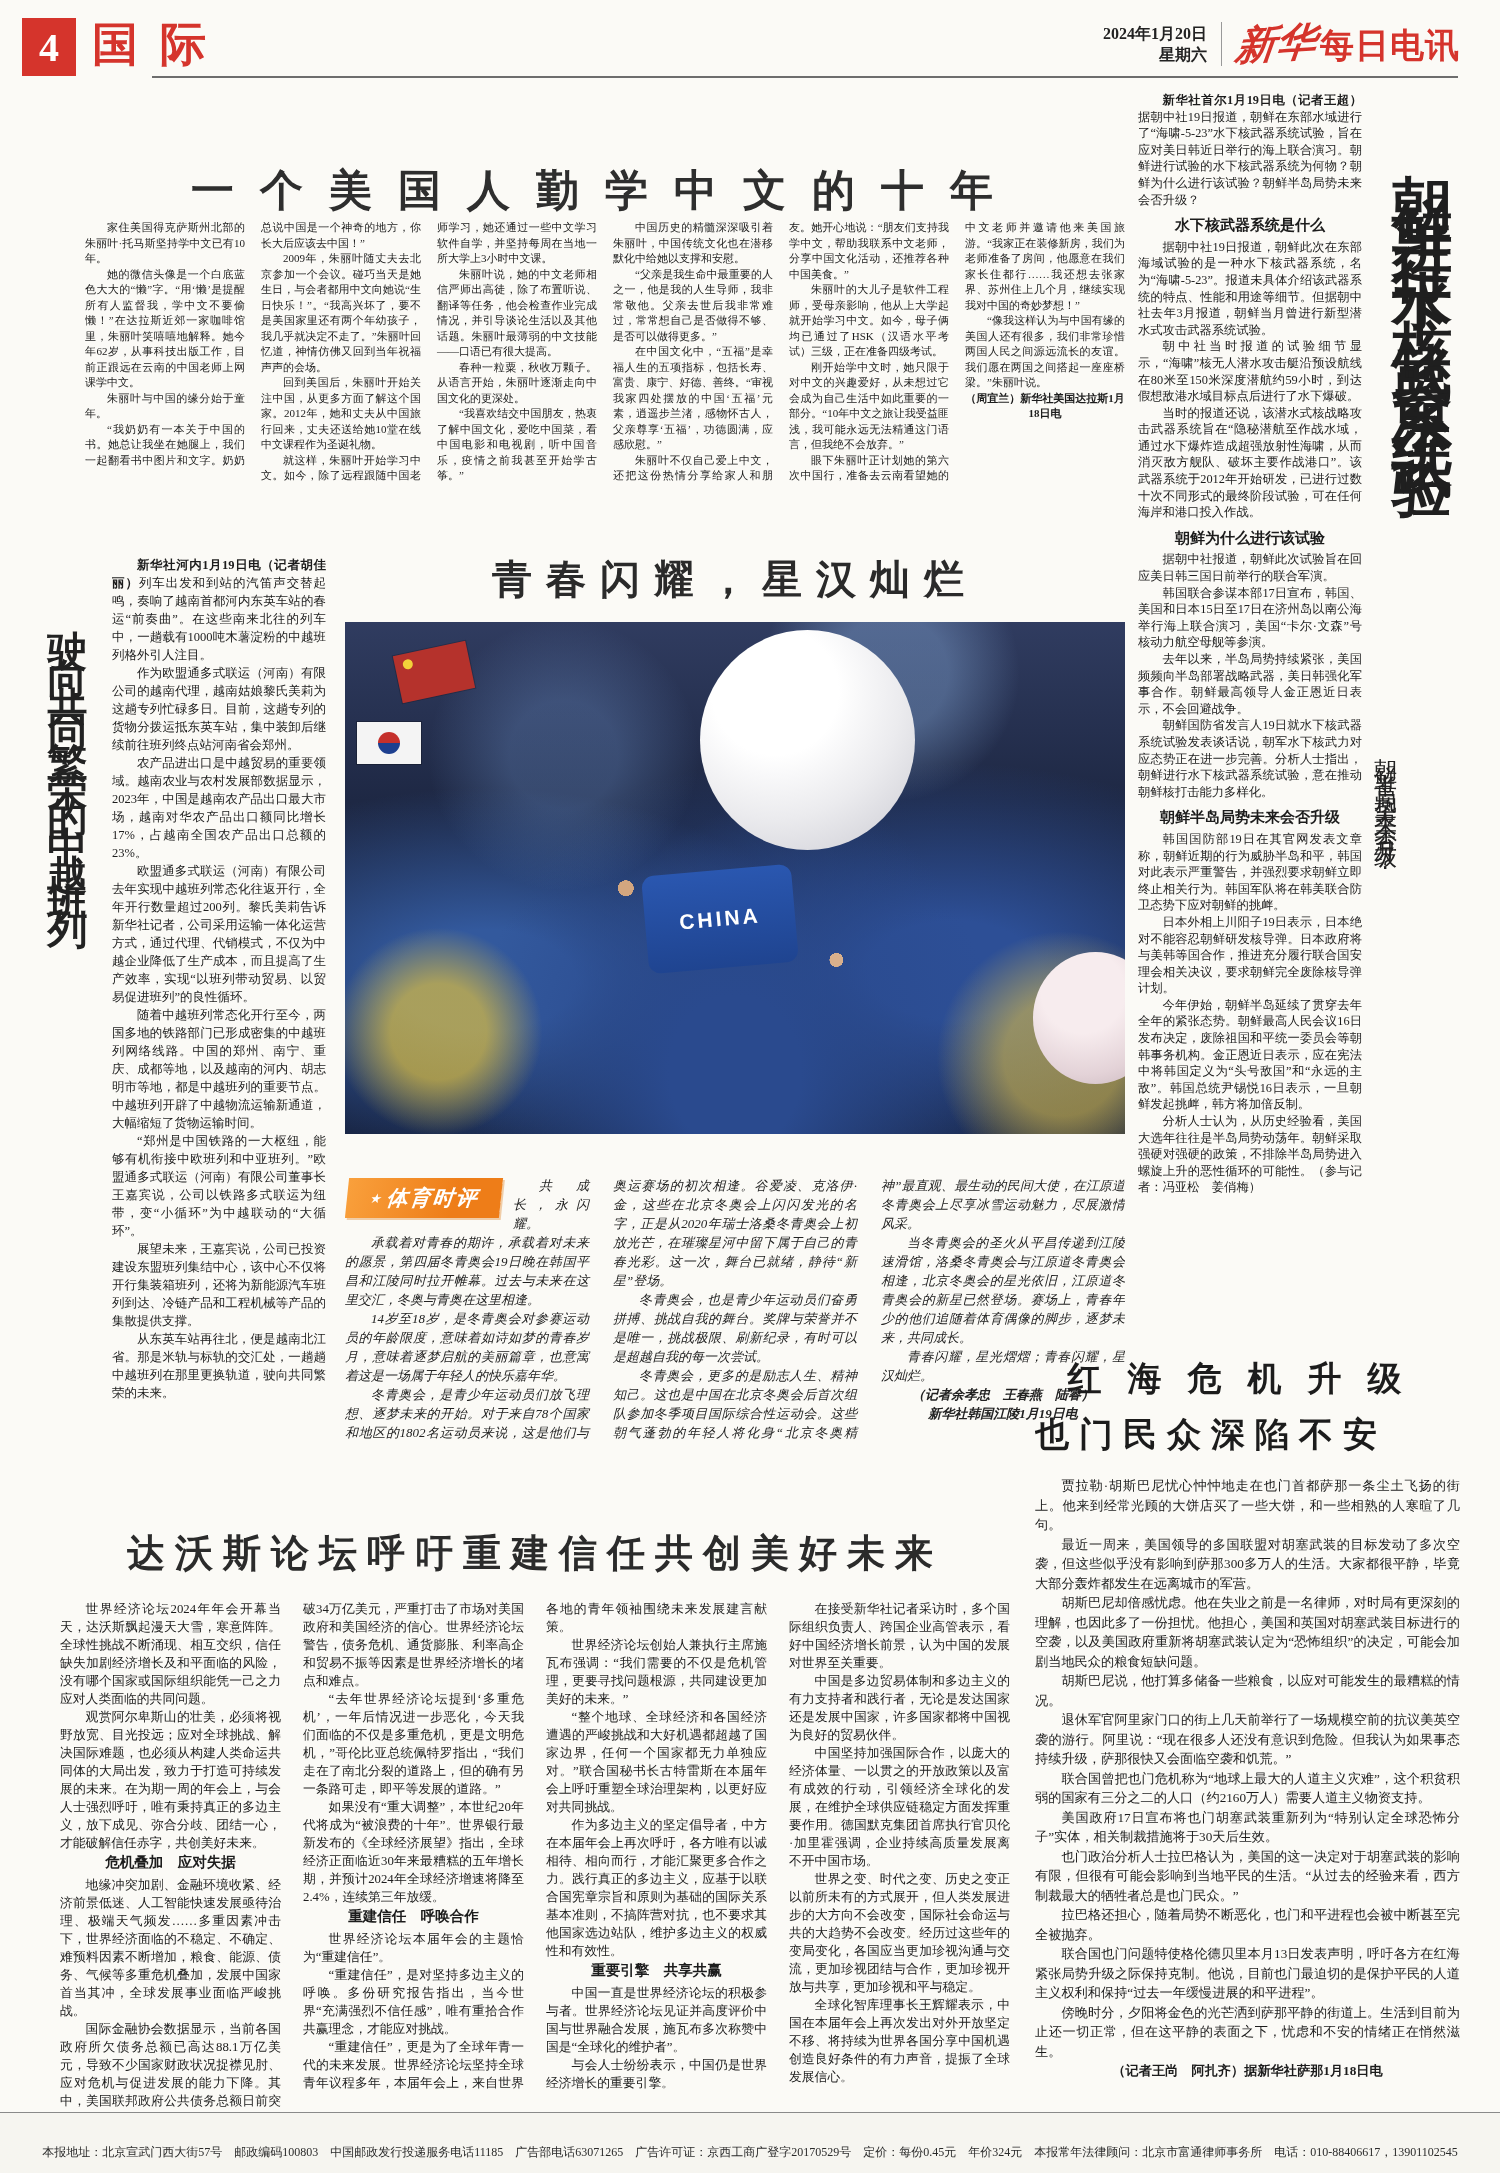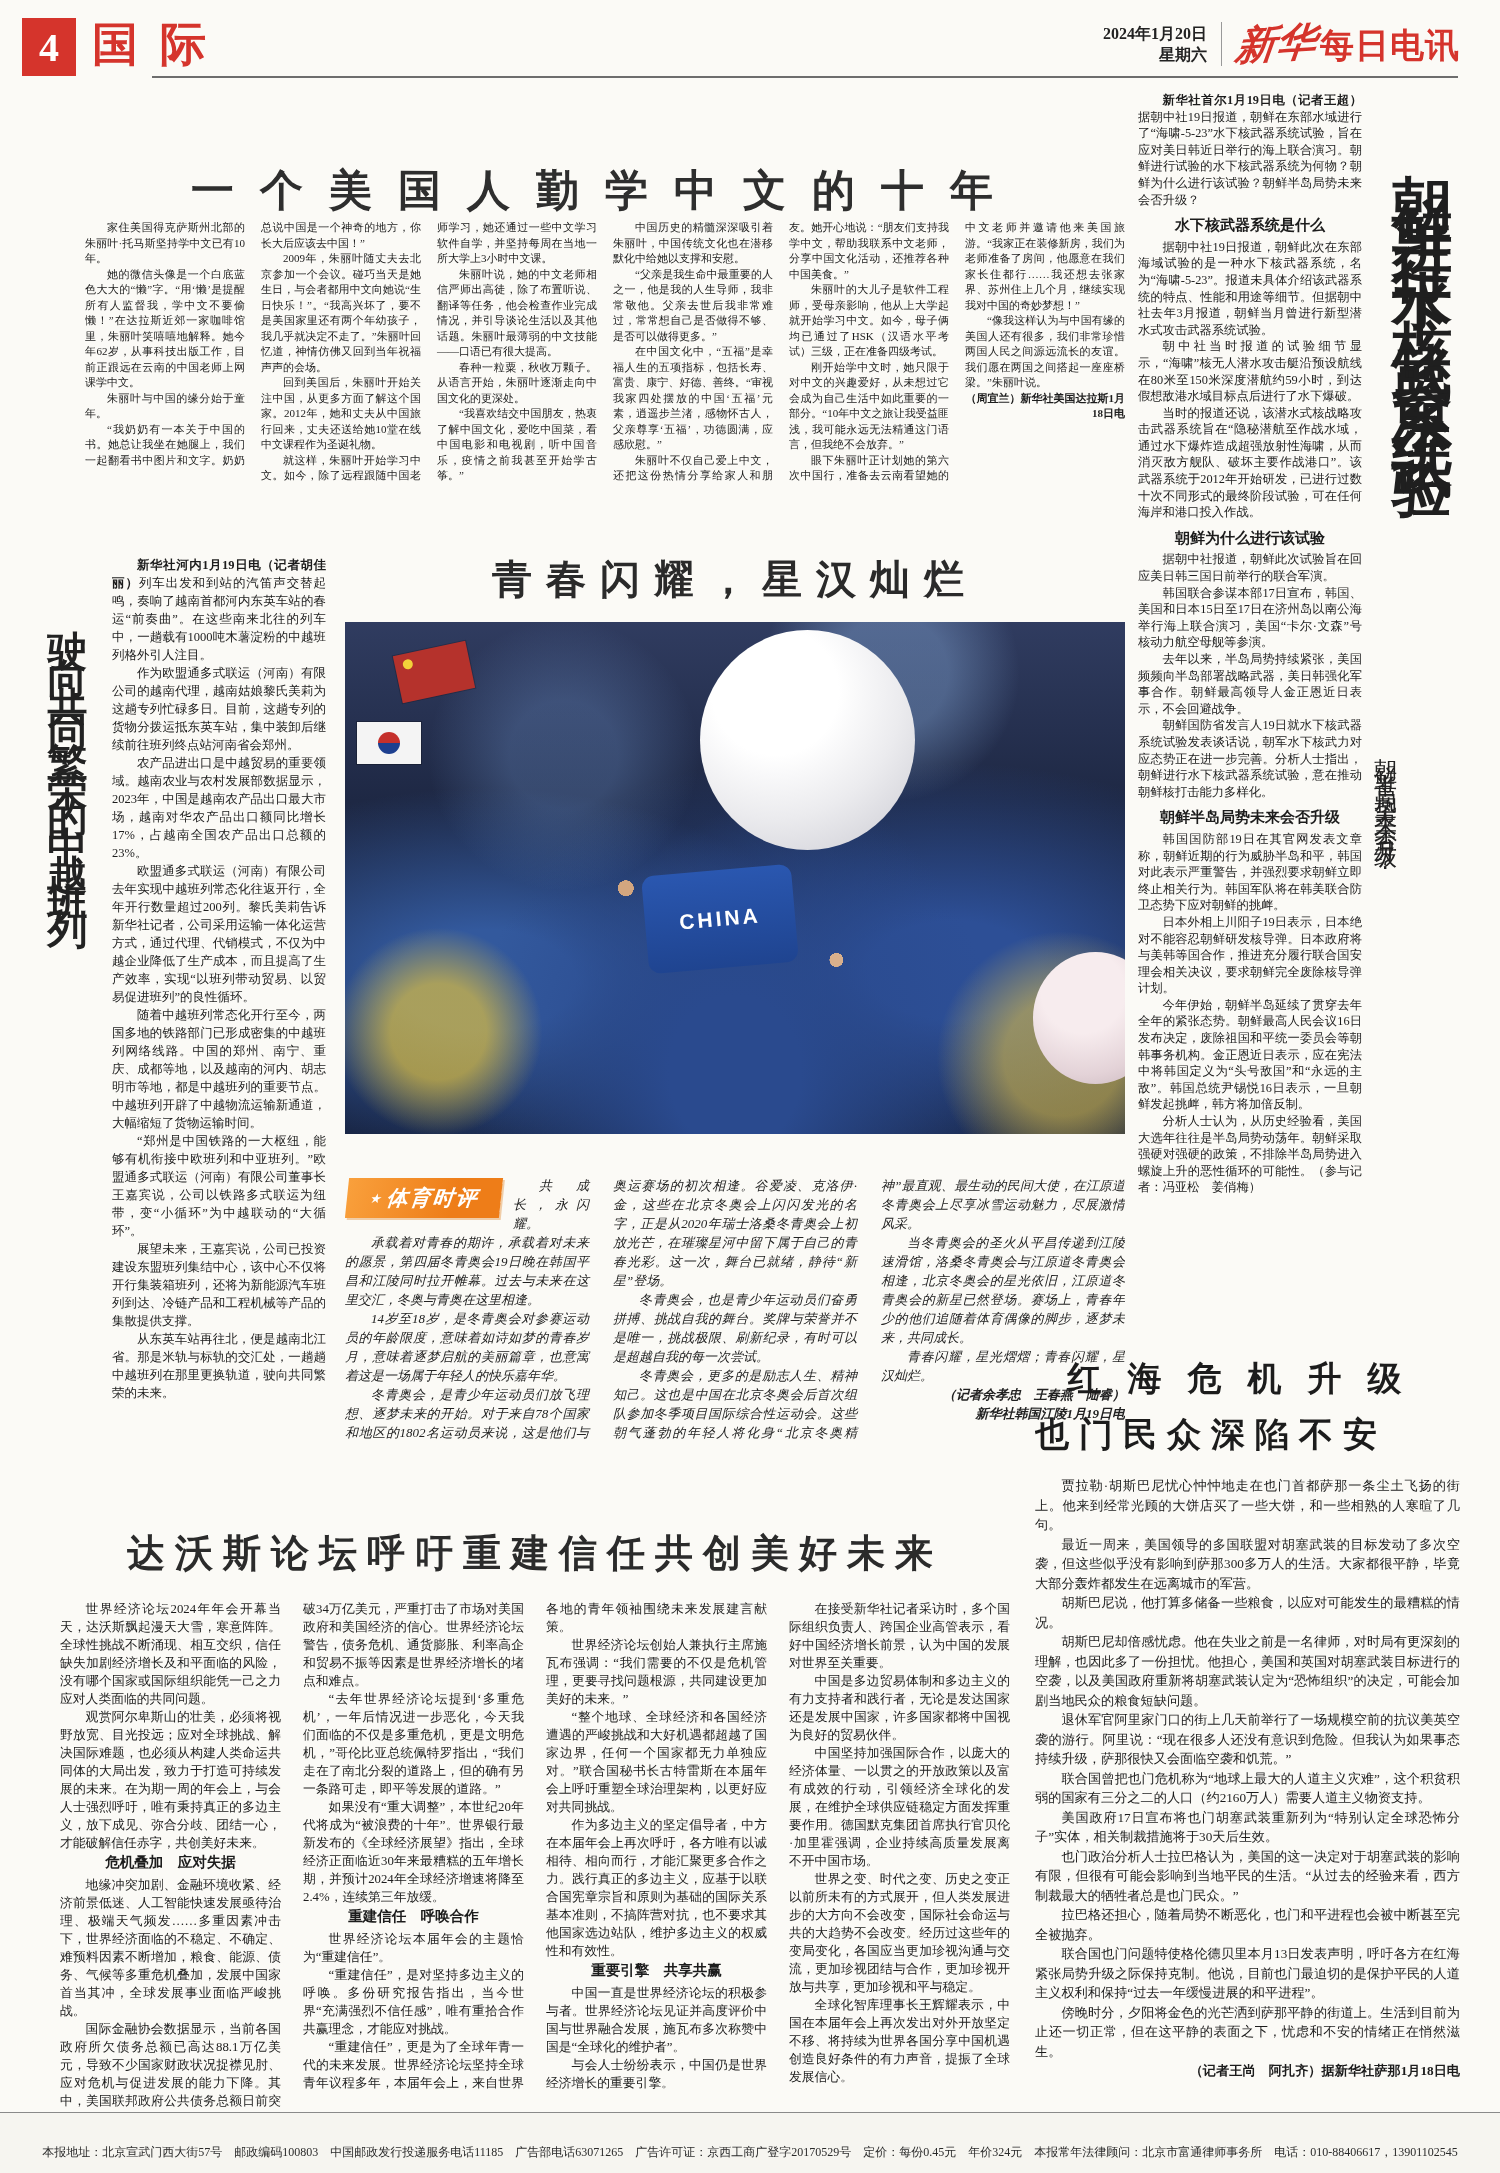--- a/index.html
+++ b/index.html
@@ -19,21 +19,21 @@
   .hdr-right { position:absolute; right:40px; top:16px; display:flex; align-items:center; gap:14px; }
   .hdr-date { text-align:right; font-weight:bold; font-size:16px; line-height:21px; color:#222; }
   .hdr-div { width:1px; height:44px; background:#999; }
   .masthead { display:flex; align-items:baseline; }
   .masthead .script { color:#d5342c; font-size:40px; font-weight:bold; font-style:italic;
     transform:skewX(-10deg) rotate(-4deg); display:inline-block; margin-right:4px; }
   .masthead .rest { color:#d5342c; font-size:34px; font-weight:bold; letter-spacing:1px; }
   
   .para { text-indent:2em; text-align:justify; }
   .flow { overflow:hidden; }
-  .byline { text-align:right; font-weight:bold; }
+  .byline { text-align:center; font-weight:bold; }
   .vert { writing-mode:vertical-rl; text-orientation:upright; }
   .subhead { font-weight:bold; text-align:center; }
   
   .us-head { position:absolute; left:85px; top:126px; width:1040px; text-align:center;
     font-size:43px; font-weight:bold; letter-spacing:26px; color:#2e2e2e; white-space:nowrap;margin-top:36px; }
   .us-body { position:absolute; left:85px; top:220px; width:1040px; height:300px;
     column-count:6; column-gap:16px; font-size:11px; line-height:15.5px; }
   .us-body .byline { font-size:11px; }
   
   .train-vhead { position:absolute; left:40px; top:598px; height:880px;
@@ -228,22 +228,22 @@
     <div class="nk-vhead vert">朝鲜进行水下核武器系统试验</div>
   </div>
 
   <div class="rs-art">
     <div class="rs-h1">红海危机升级</div>
     <div class="rs-h2">也门民众深陷不安</div>
     <div class="rs-body flow">
       <div>
           <p class="para">贾拉勒·胡斯巴尼忧心忡忡地走在也门首都萨那一条尘土飞扬的街上。他来到经常光顾的大饼店买了一些大饼，和一些相熟的人寒暄了几句。</p>
           <p class="para">最近一周来，美国领导的多国联盟对胡塞武装的目标发动了多次空袭，但这些似乎没有影响到萨那300多万人的生活。大家都很平静，毕竟大部分轰炸都发生在远离城市的军营。</p>
+          <p class="para">胡斯巴尼却倍感忧虑。他在失业之前是一名律师，对时局有更深刻的理解，也因此多了一份担忧。他担心，美国和英国对胡塞武装目标进行的空袭，以及美国政府重新将胡塞武装认定为“恐怖组织”的决定，可能会加剧当地民众的粮食短缺问题。</p>
           <p class="para">胡斯巴尼说，他打算多储备一些粮食，以应对可能发生的最糟糕的情况。</p>
-          <p class="para">胡斯巴尼却倍感忧虑。他在失业之前是一名律师，对时局有更深刻的理解，也因此多了一份担忧。他担心，美国和英国对胡塞武装目标进行的空袭，以及美国政府重新将胡塞武装认定为“恐怖组织”的决定，可能会加剧当地民众的粮食短缺问题。</p>
           <p class="para">退休军官阿里家门口的街上几天前举行了一场规模空前的抗议美英空袭的游行。阿里说：“现在很多人还没有意识到危险。但我认为如果事态持续升级，萨那很快又会面临空袭和饥荒。”</p>
           <p class="para">联合国曾把也门危机称为“地球上最大的人道主义灾难”，这个积贫积弱的国家有三分之二的人口（约2160万人）需要人道主义物资支持。</p>
           <p class="para">美国政府17日宣布将也门胡塞武装重新列为“特别认定全球恐怖分子”实体，相关制裁措施将于30天后生效。</p>
           <p class="para">也门政治分析人士拉巴格认为，美国的这一决定对于胡塞武装的影响有限，但很有可能会影响到当地平民的生活。“从过去的经验来看，西方制裁最大的牺牲者总是也门民众。”</p>
           <p class="para">拉巴格还担心，随着局势不断恶化，也门和平进程也会被中断甚至完全被抛弃。</p>
           <p class="para">联合国也门问题特使格伦德贝里本月13日发表声明，呼吁各方在红海紧张局势升级之际保持克制。他说，目前也门最迫切的是保护平民的人道主义权利和保持“过去一年缓慢进展的和平进程”。</p>
           <p class="para">傍晚时分，夕阳将金色的光芒洒到萨那平静的街道上。生活到目前为止还一切正常，但在这平静的表面之下，忧虑和不安的情绪正在悄然滋生。</p>
         </div>
       <p class="byline">（记者王尚　阿扎齐）据新华社萨那1月18日电</p>
     </div>

